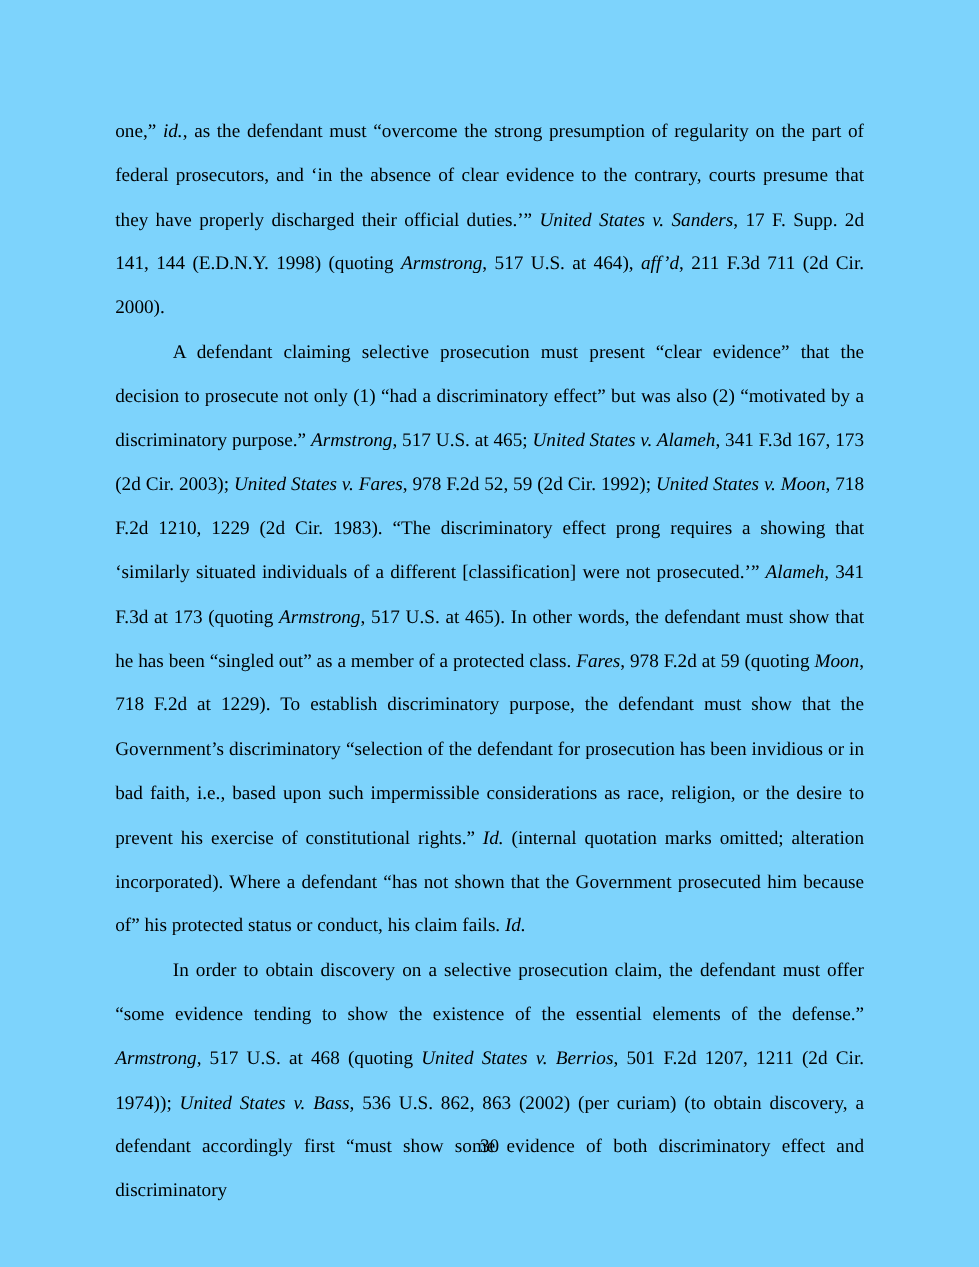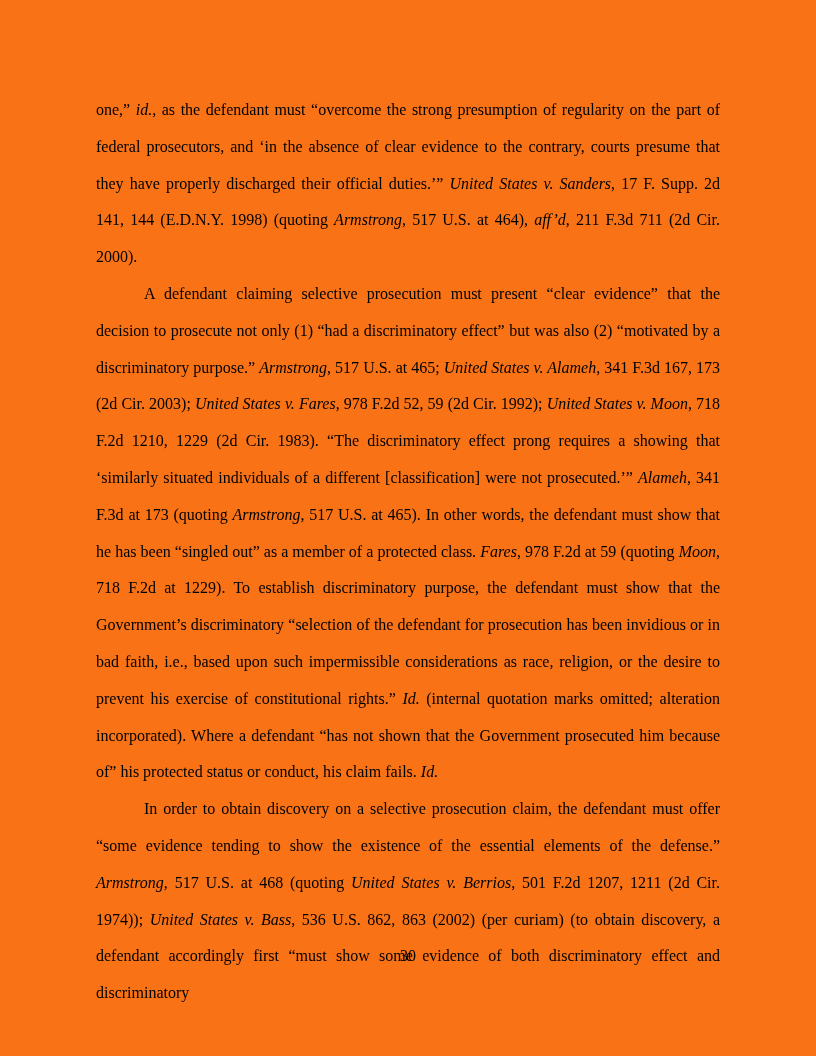--- a/index.html
+++ b/index.html
@@ -11,21 +11,21 @@
     width: 816px;
     height: 1056px;
     position: relative;
     font-family: "Liberation Serif", serif;
     color: #000000;
     overflow: hidden;
   }
   .page {
     position: absolute;
     inset: 0;
-    background: #f97316;
+    background: #7dd3fc;
   }
   .content {
     position: absolute;
     left: 96px;
     top: 92px;
     width: 624px;
   }
   p.para {
     margin: 0;
     padding: 0;

